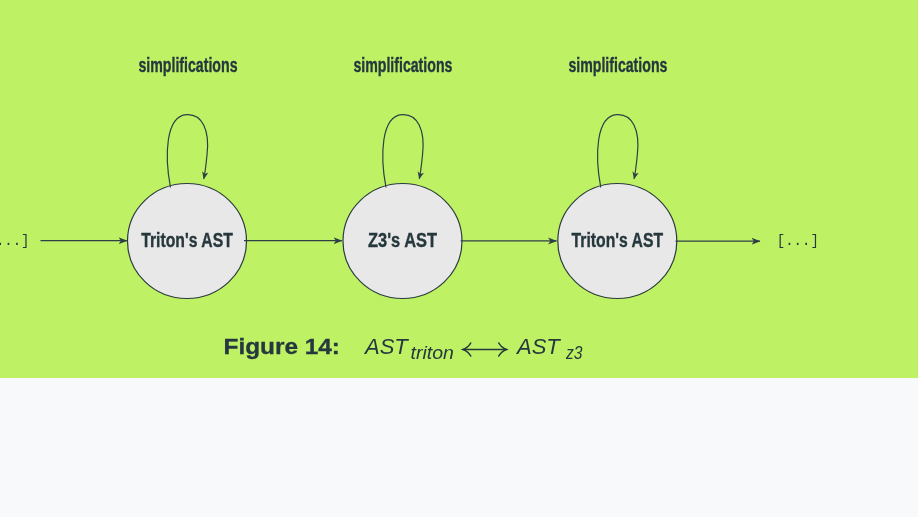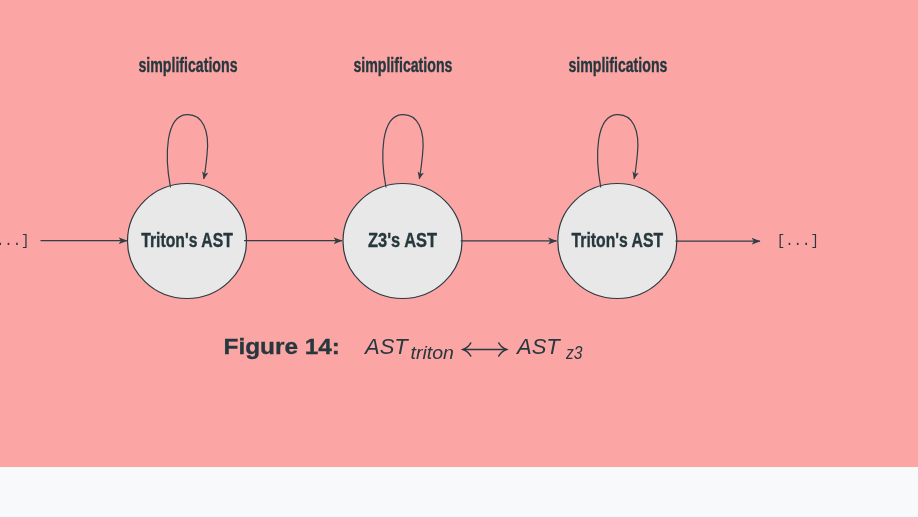--- a/index.html
+++ b/index.html
@@ -1,16 +1,16 @@
 <!DOCTYPE html>
 <html><head>
 <meta charset="utf-8">
 <style>
   html,body{margin:0;padding:0;background:#f8f9fa;}
-  #slide{width:918px;height:467px;overflow:hidden;position:relative;background:#fca5a5;}
+  #slide{width:918px;height:378px;overflow:hidden;position:relative;background:#bef264;}
   svg{font-family:"Liberation Sans",sans-serif;filter:blur(0.4px);} text{fill:#26383e;}
 </style>
 </head>
 <body>
 <div id="slide">
 <svg width="918" height="517" viewBox="0 0 918 517" xmlns="http://www.w3.org/2000/svg">
   <defs>
     <marker id="st" markerUnits="userSpaceOnUse" markerWidth="10" markerHeight="8" refX="8.5" refY="3.5" orient="auto">
       <path d="M0,0 L9,3.5 L0,7 L2.4,3.5 Z" fill="#2e3f46"></path>
     </marker>

